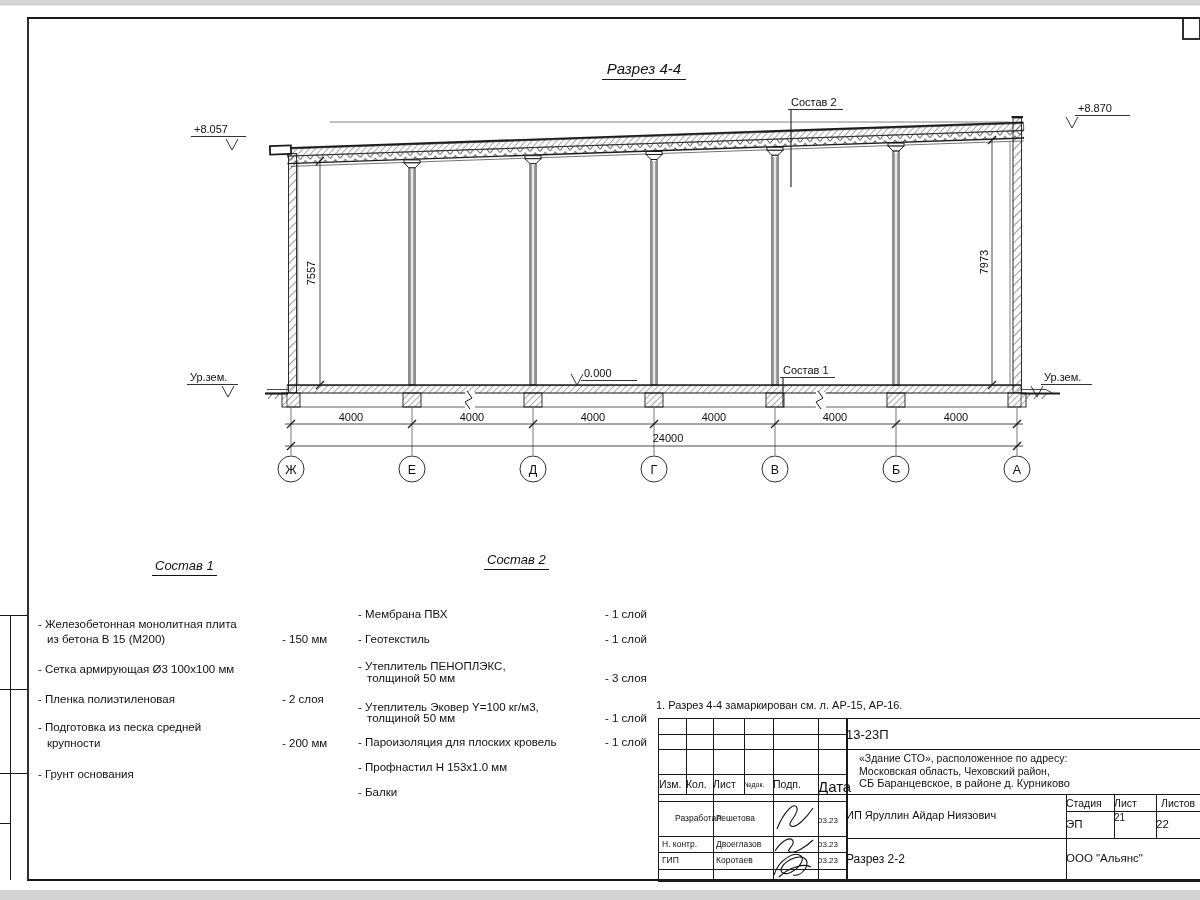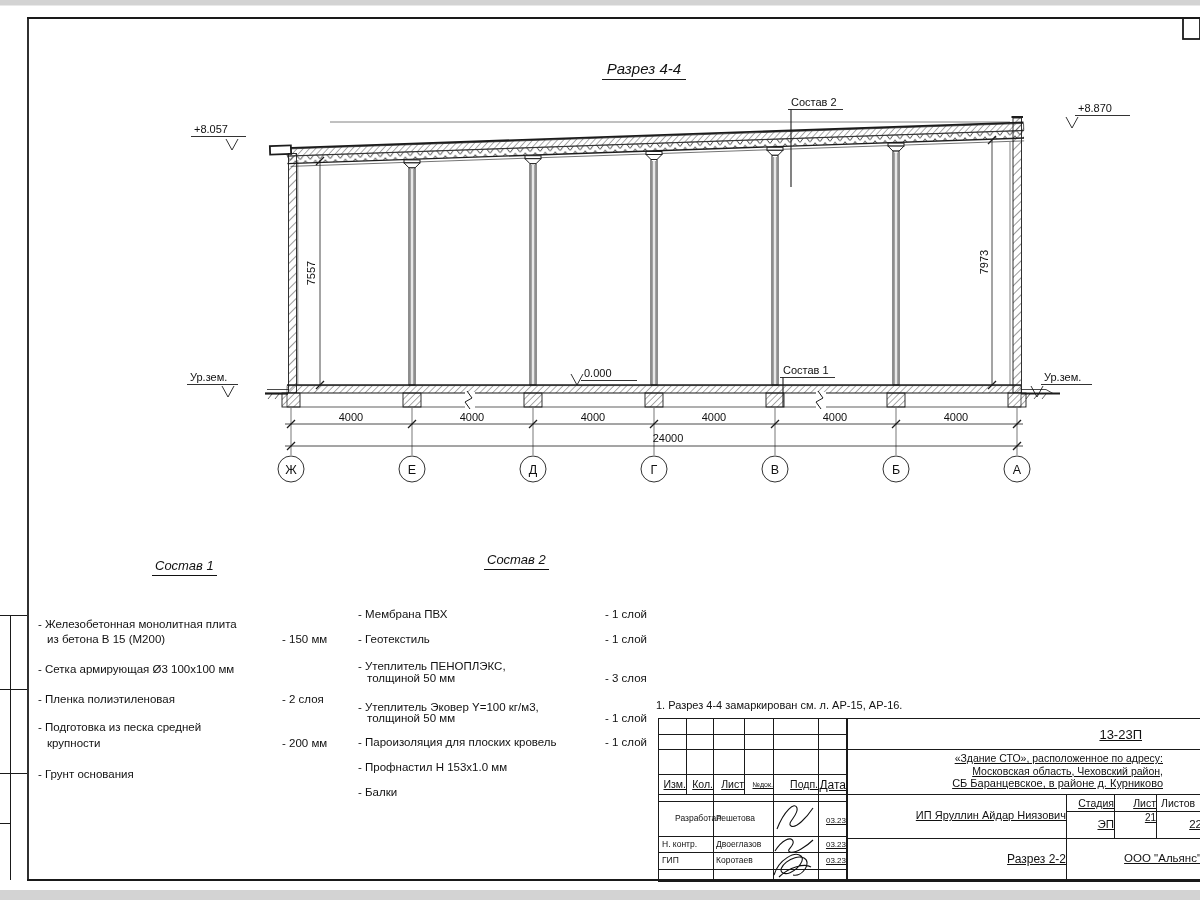--- a/index.html
+++ b/index.html
@@ -11,21 +11,21 @@
   .sh{position:absolute;font-size:13px;font-style:italic;color:#111;
       border-bottom:1px solid #111;padding:0 3px 2px;white-space:nowrap;}
   .note{position:absolute;font-size:11px;color:#111;white-space:nowrap;}
   
   #titleblock{position:absolute;left:658px;top:718px;width:542px;height:162px;
       border-left:1.8px solid #1a1a1a;border-top:1.8px solid #1a1a1a;border-bottom:1.8px solid #1a1a1a;}
   .tb-v{position:absolute;width:1.2px;background:#1a1a1a;}
   .tb-h{position:absolute;height:1.2px;background:#1a1a1a;}
   .tb-v.th{width:1.8px;}
   .tbt{position:absolute;color:#111;white-space:nowrap;text-align:center;}
-  .c{text-align:right;text-decoration:underline;}
+  .c{text-align:left;}
   #sig-svg{position:absolute;left:110px;top:76px;}
 </style>
 </head>
 <body>
 
 <svg id="base-svg" width="1200" height="900" viewBox="0 0 1200 900">
   <defs>
     <pattern id="hatch" width="4.5" height="4.5" patternUnits="userSpaceOnUse" patternTransform="rotate(45)">
       <line x1="0" y1="0" x2="0" y2="4.5" stroke="#1c1c1c" stroke-width="0.75"></line>
     </pattern>
@@ -282,21 +282,21 @@
     <div class="tb-h" style="left:0;top:133px;width:187px"></div>
     <div class="tb-h" style="left:0;top:150px;width:187px"></div>
     <div class="tb-h" style="left:407px;top:92px;width:135px"></div>
     <div class="tb-h" style="left:187px;top:119px;width:355px"></div>
 
     <div class="tbt c" style="left:0;top:59px;width:27px;font-size:10.5px">Изм.</div>
     <div class="tbt c" style="left:27px;top:59px;width:27px;font-size:10.5px">Кол.</div>
     <div class="tbt c" style="left:54px;top:59px;width:31px;font-size:10.5px">Лист</div>
     <div class="tbt c" style="left:85px;top:62px;width:29px;font-size:7px">№док.</div>
     <div class="tbt c" style="left:114px;top:59px;width:45px;font-size:10.5px">Подп.</div>
-    <div class="tbt c" style="left:159px;top:59px;width:28px;font-size:12px">Дата</div>
+    <div class="tbt c" style="left:159px;top:59px;width:28px;font-size:15px">Дата</div>
 
     <div class="tbt" style="left:16px;top:94px;font-size:8.5px">Разработал</div>
     <div class="tbt" style="left:57px;top:94px;font-size:8.5px">Решетова</div>
     <div class="tbt c" style="left:159px;top:97px;width:28px;font-size:8px">03.23</div>
     <div class="tbt" style="left:3px;top:120px;font-size:8.5px">Н. контр.</div>
     <div class="tbt" style="left:57px;top:120px;font-size:8.5px">Двоеглазов</div>
     <div class="tbt c" style="left:159px;top:121px;width:28px;font-size:8px">03.23</div>
     <div class="tbt" style="left:3px;top:136px;font-size:8.5px">ГИП</div>
     <div class="tbt" style="left:57px;top:136px;font-size:8.5px">Коротаев</div>
     <div class="tbt c" style="left:159px;top:137px;width:28px;font-size:8px">03.23</div>

